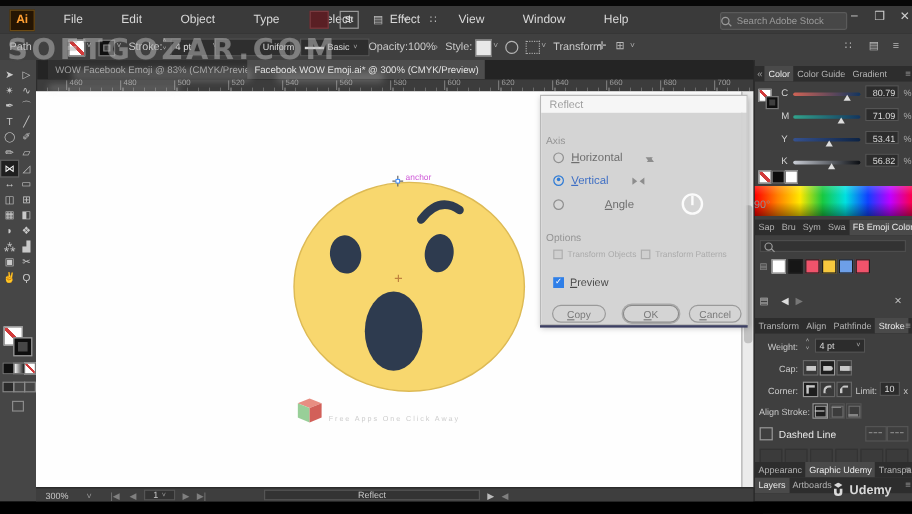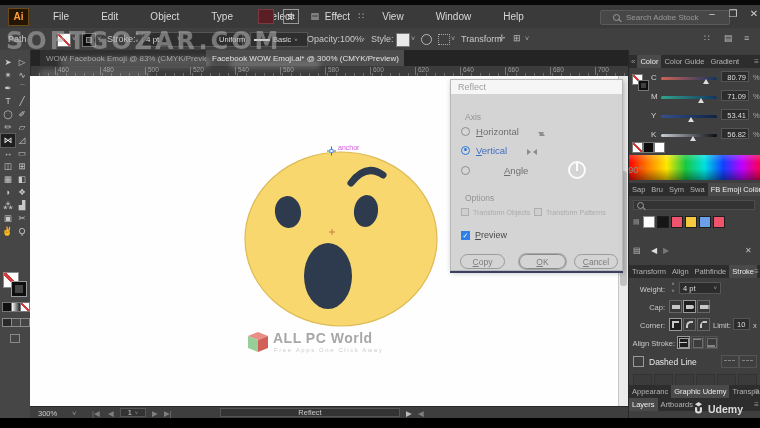--- a/index.html
+++ b/index.html
@@ -13,21 +13,21 @@
     color:#ff9f33;font-size:10px;font-weight:bold;text-align:center;line-height:16px;}
   #menu-items{left:34px;top:0;height:23px;display:flex;align-items:center;gap:13px;
     font-size:10px;color:#d9d9d9;}
   .menu-item{cursor:default;white-space:nowrap;margin-left:19px;}
   #appbar-icons{left:258px;top:4px;display:flex;gap:9px;align-items:center;height:15px;}
   .appbar-ic{width:14px;height:13px;font-size:9px;color:#bdbdbd;text-align:center;line-height:13px;}
   #ic-maroon{background:#5a1f24;border:1px solid #7a3a3f;}
   #ic-stock{border:1px solid #9a9a9a;color:#ddd;font-size:7px;font-weight:bold;}
   #workspace{left:468px;top:5px;height:14px;font-size:9.5px;color:#cfcfcf;display:flex;gap:5px;align-items:center;}
   #searchbox{left:600px;top:5px;width:104px;height:13px;background:#474747;border:1px solid #5a5a5a;
-    border-radius:2px;display:flex;align-items:center;gap:4px;padding:0 12px;}
+    border-radius:2px;display:flex;align-items:center;gap:4px;padding:0 0;}
   #searchbox input{background:transparent;border:none;outline:none;width:86px;font-size:8px;color:#cfcfcf;
     font-family:"Liberation Sans",sans-serif;}
   #searchbox input::placeholder{color:#9a9a9a;}
   .mag{width:5px;height:5px;border:1px solid #9a9a9a;border-radius:50%;position:relative;flex:0 0 auto;}
   .mag:after{content:"";position:absolute;width:4px;height:1px;background:#9a9a9a;right:-3px;bottom:-1px;transform:rotate(45deg);}
   #winctl{left:706px;top:3px;display:flex;gap:9px;font-size:10px;color:#cfcfcf;}
   #winctl span{width:12px;text-align:center;}
   
   #optionsbar{left:0;top:28px;width:760px;height:22px;background:#404040;border-bottom:1px solid #232323;
     font-size:9px;color:#c9c9c9;}
@@ -73,21 +73,21 @@
   #vscroll{left:618px;top:76px;width:10px;height:330px;background:#ebebeb;border-left:1px solid #c7c7c7;}
   #vthumb{position:absolute;left:1px;top:95px;width:7px;height:115px;background:#c2c2c2;border-radius:3px;}
   #allpc{position:absolute;left:218px;top:252px;width:210px;height:34px;opacity:.88;}
   #allpc-title{position:absolute;left:25px;top:2px;font-size:14px;font-weight:bold;color:#9c9c9c;letter-spacing:.5px;}
   #allpc-sub{position:absolute;left:26px;top:19px;font-size:6px;color:#c6c6c6;letter-spacing:1.6px;}
   
   #dialog{left:450px;top:79px;width:171px;height:190px;z-index:6;border:1px solid #b8b8b8;
     box-shadow:0 2px 0 #3c3f63,1px 2px 5px rgba(0,0,0,.25);}
   #dlg-title{height:14px;background:#f6f6f6;color:#9e9e9e;font-size:9px;line-height:14px;padding-left:7px;}
   #dlg-body{position:absolute;left:0;top:14px;width:171px;height:176px;background:rgba(211,211,211,.97);}
-  .dlg-sec{position:absolute;left:14px;font-size:8.5px;color:#949494;}
+  .dlg-sec{position:absolute;left:4px;font-size:8.5px;color:#949494;}
   .axisrow{position:absolute;left:10px;height:12px;display:flex;align-items:center;gap:6px;}
   .radio{width:9px;height:9px;border-radius:50%;border:1.5px solid #8f8f8f;background:#d6d6d6;box-sizing:border-box;}
   .radio.sel{border-color:#2e7bd6;background:#d6d6d6;position:relative;}
   .radio.sel:after{content:"";position:absolute;left:1.5px;top:1.5px;width:3px;height:3px;border-radius:50%;background:#2e7bd6;}
   .axislab{font-size:9.5px;color:#6e6e6e;display:inline-block;}
   .axislab.sel{color:#3f6fc4;}
   .u1::first-letter{text-decoration:underline;}
   .tri{width:0;height:0;display:inline-block;}
   .tri-up{border-left:3.5px solid transparent;border-right:3.5px solid transparent;border-bottom:4.5px solid #8d8d8d;}
   .tri-dn{border-left:3.5px solid transparent;border-right:3.5px solid transparent;border-top:4.5px solid #8d8d8d;}
@@ -326,21 +326,20 @@
       <path d="M297 75 h9 M301.5 70.5 v9" stroke="#666" stroke-width="1"></path>
       <rect x="300" y="73.5" width="3" height="3" fill="#fff" stroke="#3d8eff" stroke-width="0.8"></rect>
       <text x="308" y="74" font-size="7" fill="#CF5AD8" font-family="Liberation Sans, sans-serif">anchor</text>
     </svg>
     <div id="allpc">
       <svg width="22" height="24" style="position:absolute;left:0;top:3px;">
         <polygon points="10,1 20,5 10,9 0,5" fill="#e57f72"></polygon>
         <polygon points="0,5 10,9 10,21 0,17" fill="#8bc98b"></polygon>
         <polygon points="20,5 10,9 10,21 20,17" fill="#cc4b43"></polygon>
       </svg>
-      <span id="allpc-title">ALL PC World</span>
       <span id="allpc-sub">Free Apps One Click Away</span>
     </div>
   </div>
   <div id="vscroll" class="abs">
     <div id="vthumb"></div>
   </div>
 
   <div id="dialog" class="abs">
     <div id="dlg-title">Reflect</div>
     <div id="dlg-body">

